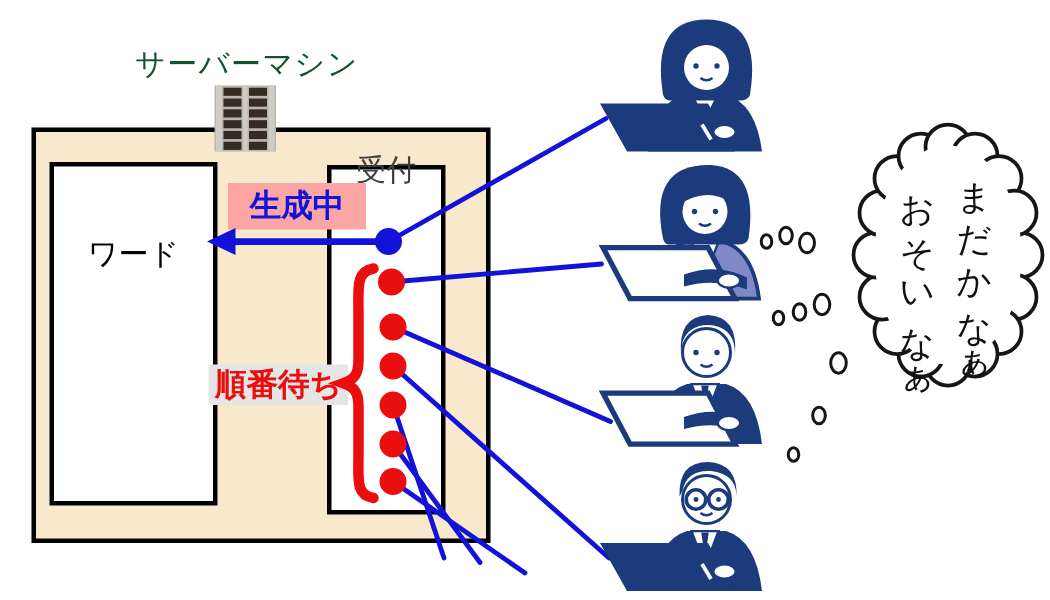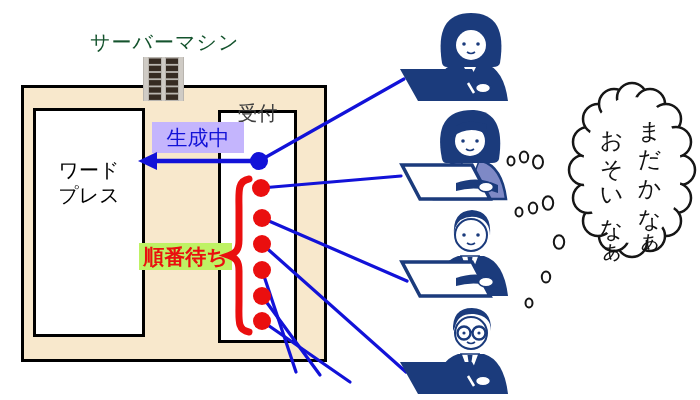--- a/index.html
+++ b/index.html
@@ -5,43 +5,42 @@
   html,body{margin:0;padding:0;}
   body{width:700px;height:400px;position:relative;background:#ffffff;
        font-family:"Liberation Sans",sans-serif;overflow:hidden;}
   .abs{position:absolute;}
   #outer-box{left:21px;top:85px;width:300px;height:271px;background:#f8e8cc;border:3px solid #000;z-index:1;}
   #wp-box{left:33px;top:108px;width:106px;height:223px;background:#fff;border:3px solid #000;z-index:2;}
   #rc-box{left:218px;top:110px;width:73px;height:227px;background:#fff;border:3px solid #000;z-index:2;}
   #server-title{left:90px;top:29px;font-size:20px;color:#14532d;letter-spacing:1px;z-index:2;}
   #wp-label{left:36px;top:114px;width:106px;text-align:center;font-size:20px;line-height:25px;color:#000;z-index:3;margin-top:44px;}
   #rc-label{left:221px;top:100px;width:73px;text-align:center;font-size:20px;color:#404040;z-index:3;}
-  #gen-label{left:152px;top:122px;width:92px;height:31px;background:#c4b5fd;color:#1212d8;
-             font-size:21px;font-weight:normal;text-align:center;line-height:31px;z-index:3;}
-  #queue-label{left:139px;top:243px;width:93px;height:27px;background:#bef264;color:#ea0f0f;
+  #gen-label{left:152px;top:122px;width:92px;height:31px;background:#fca5a5;color:#1212d8;
+             font-size:21px;font-weight:bold;text-align:center;line-height:31px;z-index:3;}
+  #queue-label{left:139px;top:243px;width:93px;height:27px;background:#e5e5e5;color:#ea0f0f;
              font-size:21px;font-weight:bold;text-align:center;line-height:27px;z-index:3;}
   #overlay{left:0;top:0;z-index:4;}
   #bubble-text{left:592px;top:104px;width:76px;height:160px;z-index:5;
                writing-mode:vertical-rl;text-orientation:upright;
                font-family:"Liberation Serif",serif;font-size:23px;color:#111;
                letter-spacing:3px;line-height:38px;text-align:left;}
   #bubble-text .l2{padding-top:10px;display:block;}
   #bubble-text span{display:block;}
 </style>
 </head>
 <body>
 
 <div class="abs" id="outer-box"></div>
 <div class="abs" id="wp-box"></div>
 <div class="abs" id="rc-box"></div>
 
 <div class="abs" id="server-title">サーバーマシン</div>
 <div class="abs" id="wp-label">
   <span>ワード</span><br>
-  <span>プレス</span>
 </div>
 <div class="abs" id="rc-label">受付</div>
 <div class="abs" id="gen-label">生成中</div>
 <div class="abs" id="queue-label">順番待ち</div>
 
 <svg class="abs" id="overlay" width="700" height="400" viewBox="0 0 700 400">
 
   <g transform="translate(143,57)">
     <rect x="0" y="0" width="41" height="44" fill="#b9b5af"></rect>
     <rect x="1" y="0" width="4" height="44" fill="#cfcbc5"></rect>

